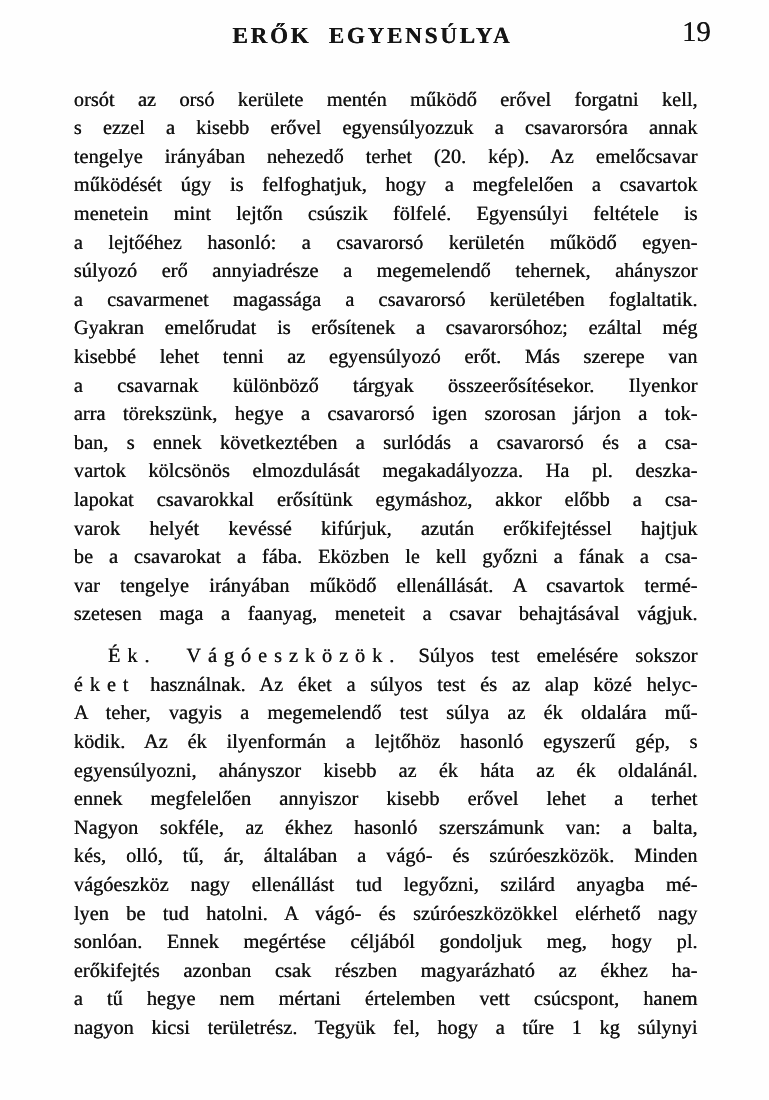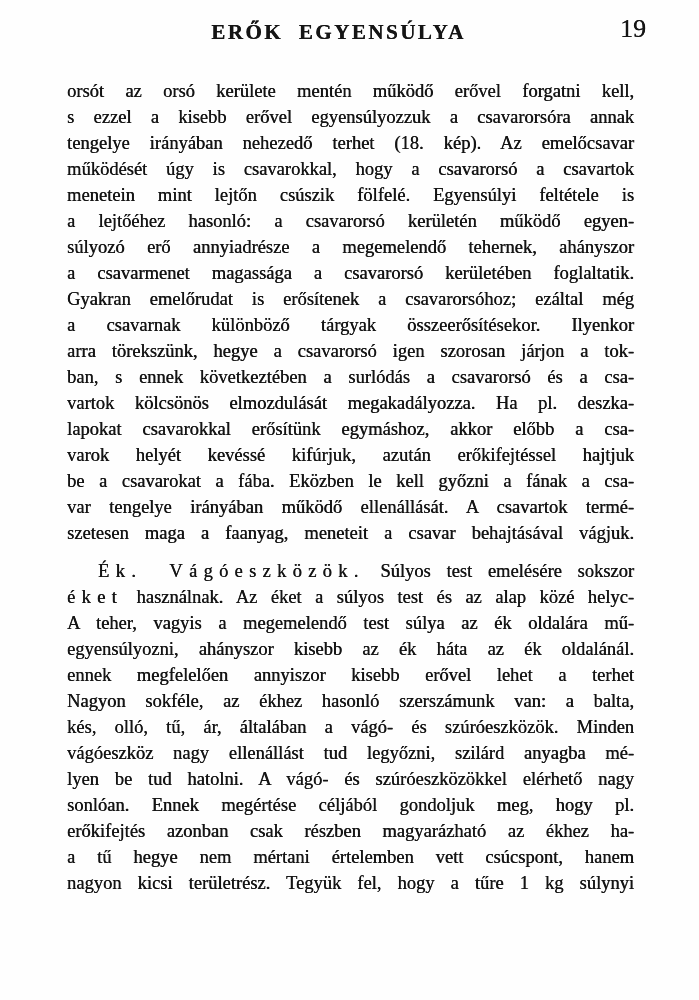--- a/index.html
+++ b/index.html
@@ -75,41 +75,43 @@
 
 <div class="page" style="background: rgb(254, 254, 254); color: rgb(21, 21, 21);">
   <div class="running-head">
     <span class="head-title">ERŐK EGYENSÚLYA</span>
     <span class="page-num">19</span>
   </div>
   <div class="body-text">
       <div class="paragraph">
         <div class="line">orsót az orsó kerülete mentén működő erővel forgatni kell,</div>
         <div class="line">s ezzel a kisebb erővel egyensúlyozzuk a csavarorsóra annak</div>
-        <div class="line">tengelye irányában nehezedő terhet (18. kép). Az emelőcsavar</div>
-        <div class="line">működését úgy is csavarokkal, hogy a csavarorsó a csavartok</div>
+        <div class="line">tengelye irányában nehezedő terhet (20. kép). Az emelőcsavar</div>
+        <div class="line">működését úgy is felfoghatjuk, hogy a megfelelően a csavartok</div>
         <div class="line">menetein mint lejtőn csúszik fölfelé. Egyensúlyi feltétele is</div>
         <div class="line">a lejtőéhez hasonló: a csavarorsó kerületén működő egyen-</div>
         <div class="line">súlyozó erő annyiadrésze a megemelendő tehernek, ahányszor</div>
         <div class="line">a csavarmenet magassága a csavarorsó kerületében foglaltatik.</div>
         <div class="line">Gyakran emelőrudat is erősítenek a csavarorsóhoz; ezáltal még</div>
+        <div class="line">kisebbé lehet tenni az egyensúlyozó erőt. Más szerepe van</div>
         <div class="line">a csavarnak különböző tárgyak összeerősítésekor. Ilyenkor</div>
         <div class="line">arra törekszünk, hegye a csavarorsó igen szorosan járjon a tok-</div>
         <div class="line">ban, s ennek következtében a surlódás a csavarorsó és a csa-</div>
         <div class="line">vartok kölcsönös elmozdulását megakadályozza. Ha pl. deszka-</div>
         <div class="line">lapokat csavarokkal erősítünk egymáshoz, akkor előbb a csa-</div>
         <div class="line">varok helyét kevéssé kifúrjuk, azután erőkifejtéssel hajtjuk</div>
         <div class="line">be a csavarokat a fába. Eközben le kell győzni a fának a csa-</div>
         <div class="line">var tengelye irányában működő ellenállását. A csavartok termé-</div>
         <div class="line">szetesen maga a faanyag, meneteit a csavar behajtásával vágjuk.</div>
       </div>
       <div class="paragraph">
         <div class="line indent"><span class="spaced">Ék. Vágóeszközök.</span><span class=""> Súlyos test emelésére sokszor</span></div>
         <div class="line"><span class="spaced">éket</span><span class=""> használnak. Az éket a súlyos test és az alap közé helyc-</span></div>
         <div class="line">A teher, vagyis a megemelendő test súlya az ék oldalára mű-</div>
+        <div class="line">ködik. Az ék ilyenformán a lejtőhöz hasonló egyszerű gép, s</div>
         <div class="line">egyensúlyozni, ahányszor kisebb az ék háta az ék oldalánál.</div>
         <div class="line">ennek megfelelően annyiszor kisebb erővel lehet a terhet</div>
         <div class="line">Nagyon sokféle, az ékhez hasonló szerszámunk van: a balta,</div>
         <div class="line">kés, olló, tű, ár, általában a vágó- és szúróeszközök. Minden</div>
         <div class="line">vágóeszköz nagy ellenállást tud legyőzni, szilárd anyagba mé-</div>
         <div class="line">lyen be tud hatolni. A vágó- és szúróeszközökkel elérhető nagy</div>
         <div class="line">sonlóan. Ennek megértése céljából gondoljuk meg, hogy pl.</div>
         <div class="line">erőkifejtés azonban csak részben magyarázható az ékhez ha-</div>
         <div class="line">a tű hegye nem mértani értelemben vett csúcspont, hanem</div>
         <div class="line">nagyon kicsi területrész. Tegyük fel, hogy a tűre 1 kg súlynyi</div>

